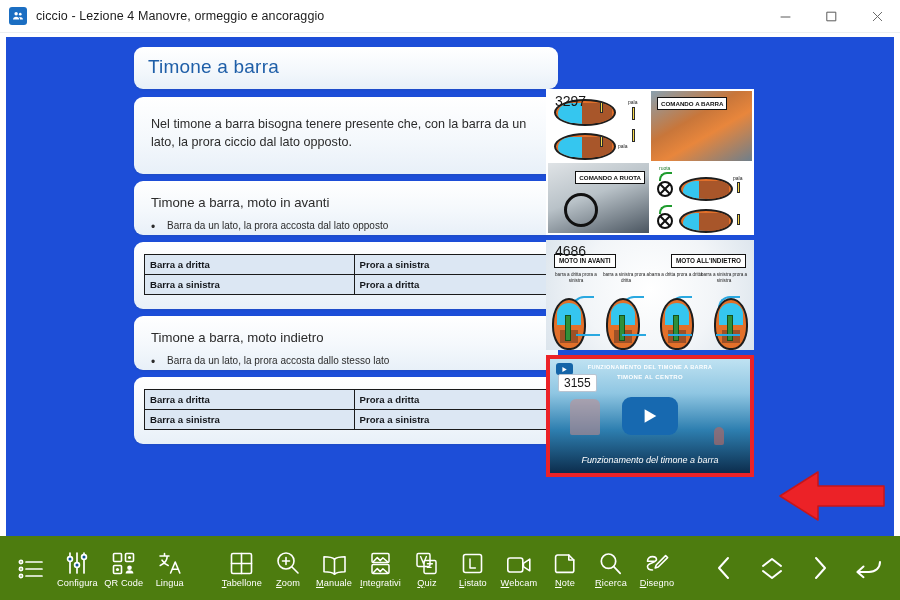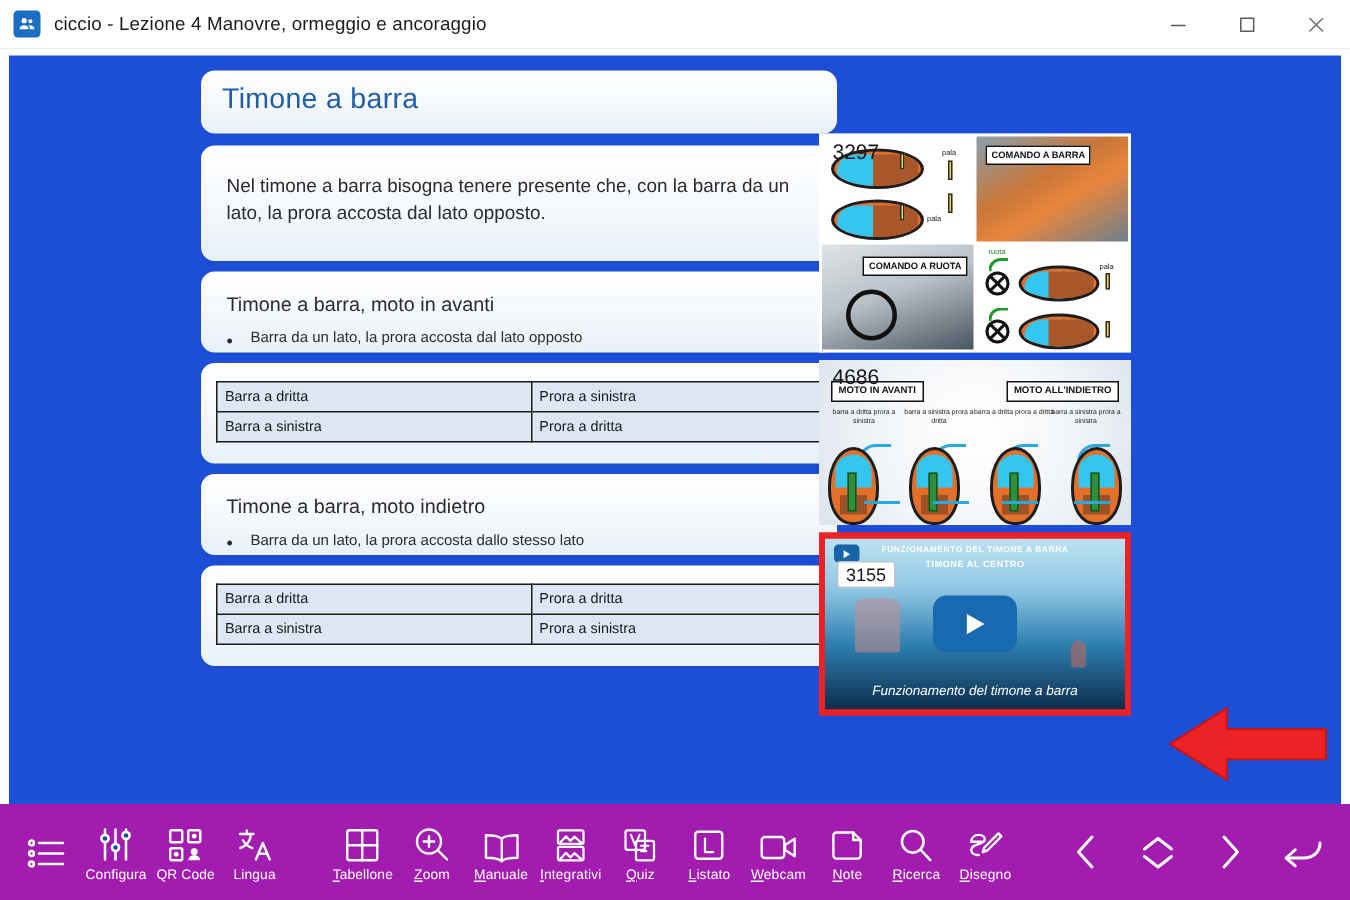--- a/index.html
+++ b/index.html
@@ -113,21 +113,21 @@
     color: #2b2b2b;
     width: 16px;
     flex: 0 0 16px;
     line-height: 1.35;
   }
   .bullet-text {
     font-size: 10px;
     color: #2b2b2b;
     line-height: 1.35;
   }
-  .card.table-card { padding: 12px 10px 14px 10px; }
+  .card.table-card { padding: 12px 10px 14px 10px; font-weight: bold; }
   table.pair {
     width: 100%;
     border-collapse: collapse;
     background: #dbe6f2;
   }
   table.pair td {
     border: 1px solid #1a1a1a;
     font-size: 9.6px;
     color: #15181c;
     padding: 4px 5px;
@@ -375,21 +375,21 @@
   .red-arrow {
     position: absolute;
     left: 772px; top: 430px;
     width: 108px; height: 58px;
   }
 
   
   .toolbar {
     flex: 0 0 64px;
     height: 64px;
-    background: #a21caf;
+    background: #4d7c0f;
     display: flex;
     align-items: center;
     padding: 0 8px;
   }
   .tool {
     display: flex;
     flex-direction: column;
     align-items: center;
     justify-content: center;
     color: #ffffff;
@@ -452,21 +452,21 @@
   <div class="workspace">
     <div class="slide">
 
       <div class="left-col">
 
         <div class="card title-card">
           <div class="slide-title">Timone a barra</div>
         </div>
 
         <div class="card">
-          <div class="para">Nel timone a barra bisogna tenere presente che, con la barra da un lato, la prora accosta dal lato opposto.</div>
+          <div class="para">Nel timone a barra bisogna tenere presente che, con la barra da un lato, la prora ciccio dal lato opposto.</div>
         </div>
 
         <div class="card heading-card">
           <div class="sub-head">Timone a barra, moto in avanti</div>
           <div class="bullet-row">
             <span class="bullet-dot">•</span>
             <span class="bullet-text">Barra da un lato, la prora accosta dal lato opposto</span>
           </div>
         </div>
 

